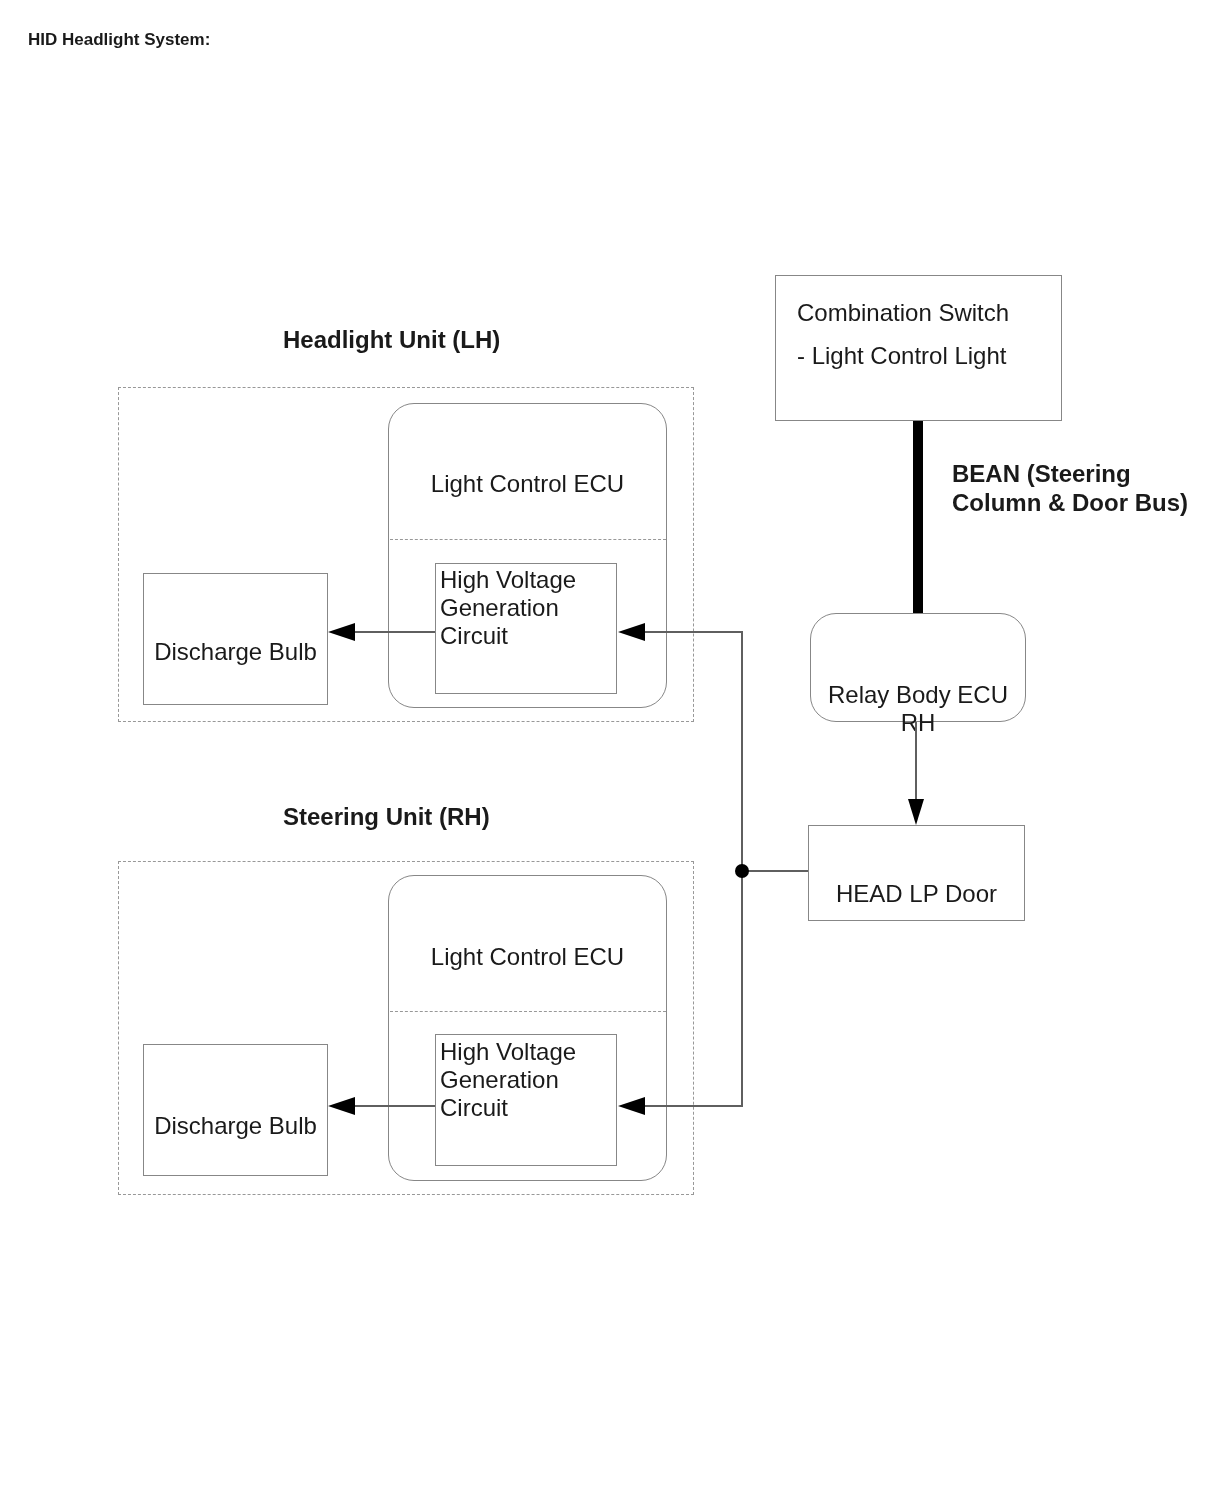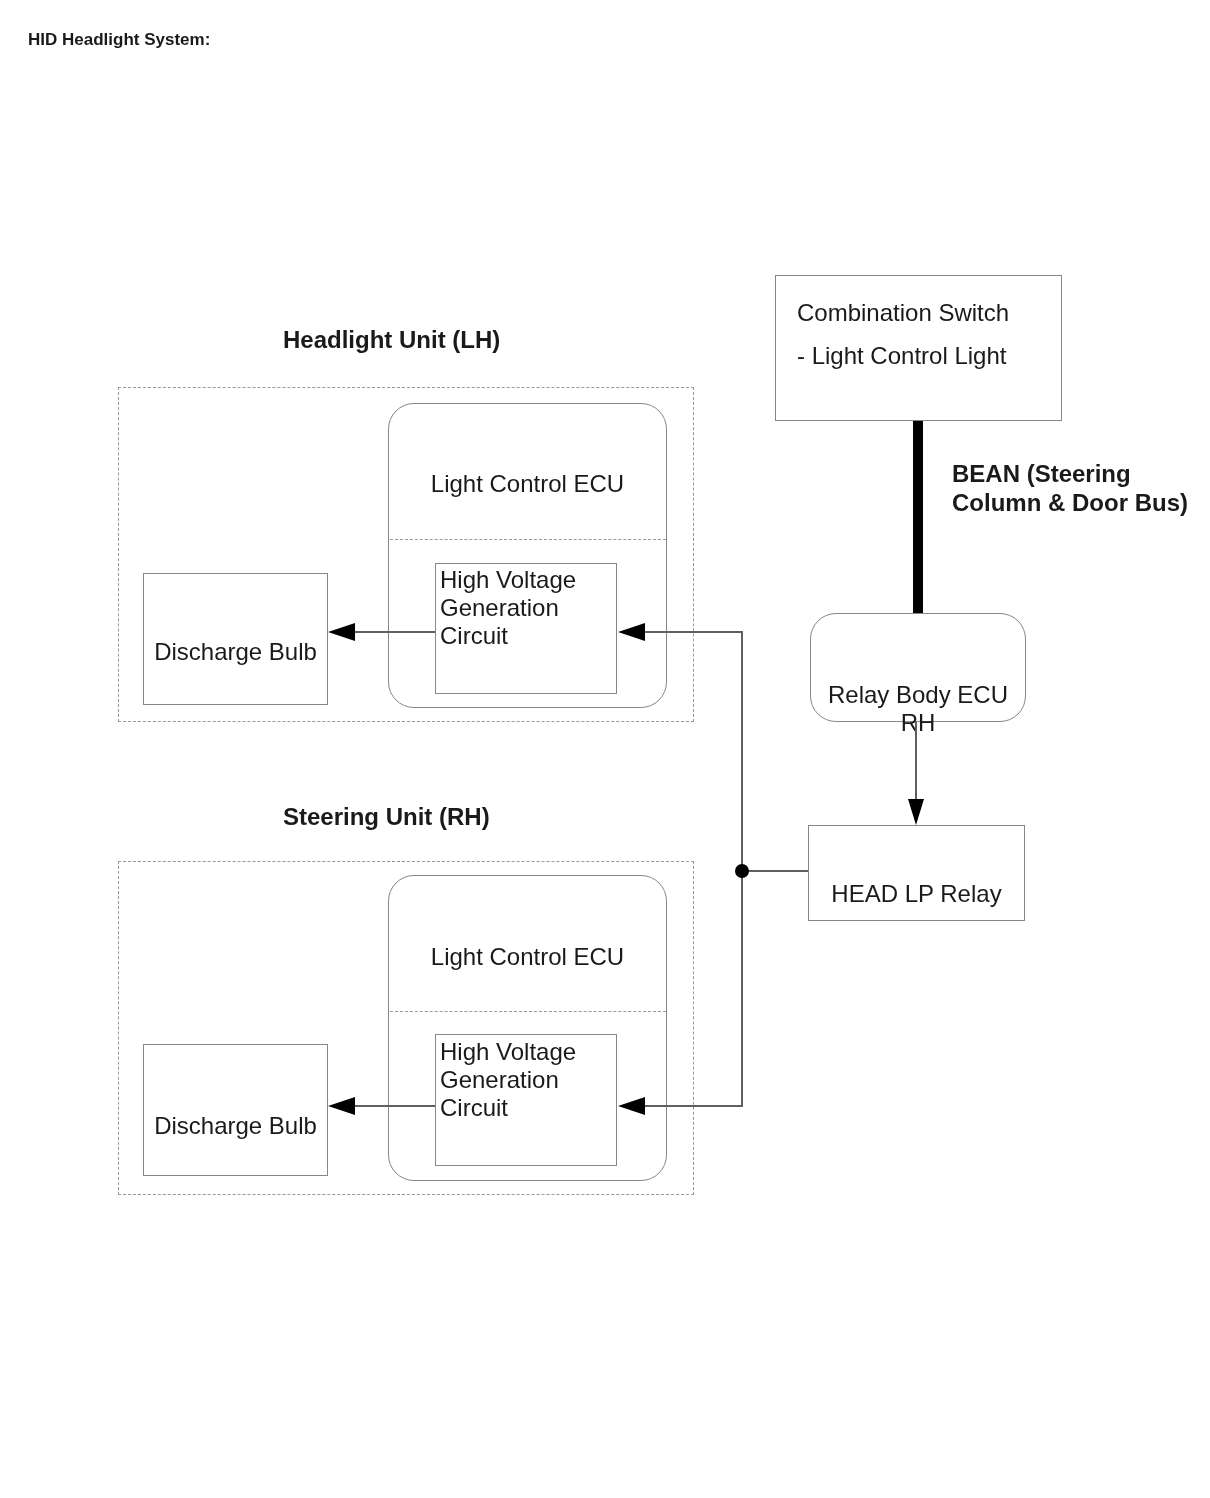--- a/index.html
+++ b/index.html
@@ -112,19 +112,19 @@
     <div class="t b" style="line-height:29px;">Column &amp; Door Bus)</div>
   </div>
 
   <div class="abs box rounded" style="left:810px; top:613px; width:216px; height:109px;"></div>
   <div class="abs t center" style="left:811px; top:641px; width:214px;">Relay Body ECU RH</div>
 
   <div class="abs vline" style="left:915px; top:722px; width:2px; height:78px;"></div>
   <div class="abs arrow-down" style="left:908px; top:799px;"></div>
 
   <div class="abs box" style="left:808px; top:825px; width:217px; height:96px;"></div>
-  <div class="abs t center" style="left:809px; top:840px; width:215px;">HEAD LP Relay</div>
+  <div class="abs t center" style="left:809px; top:840px; width:215px;">HEAD LP Door</div>
 
   <div class="abs hline" style="left:742px; top:870px; width:66px; height:2px;"></div>
   <div class="abs vline" style="left:741px; top:631px; width:2px; height:476px;"></div>
   <div class="abs dot" style="left:735px; top:864px;"></div>
 
 </div>
 
 </body></html>

